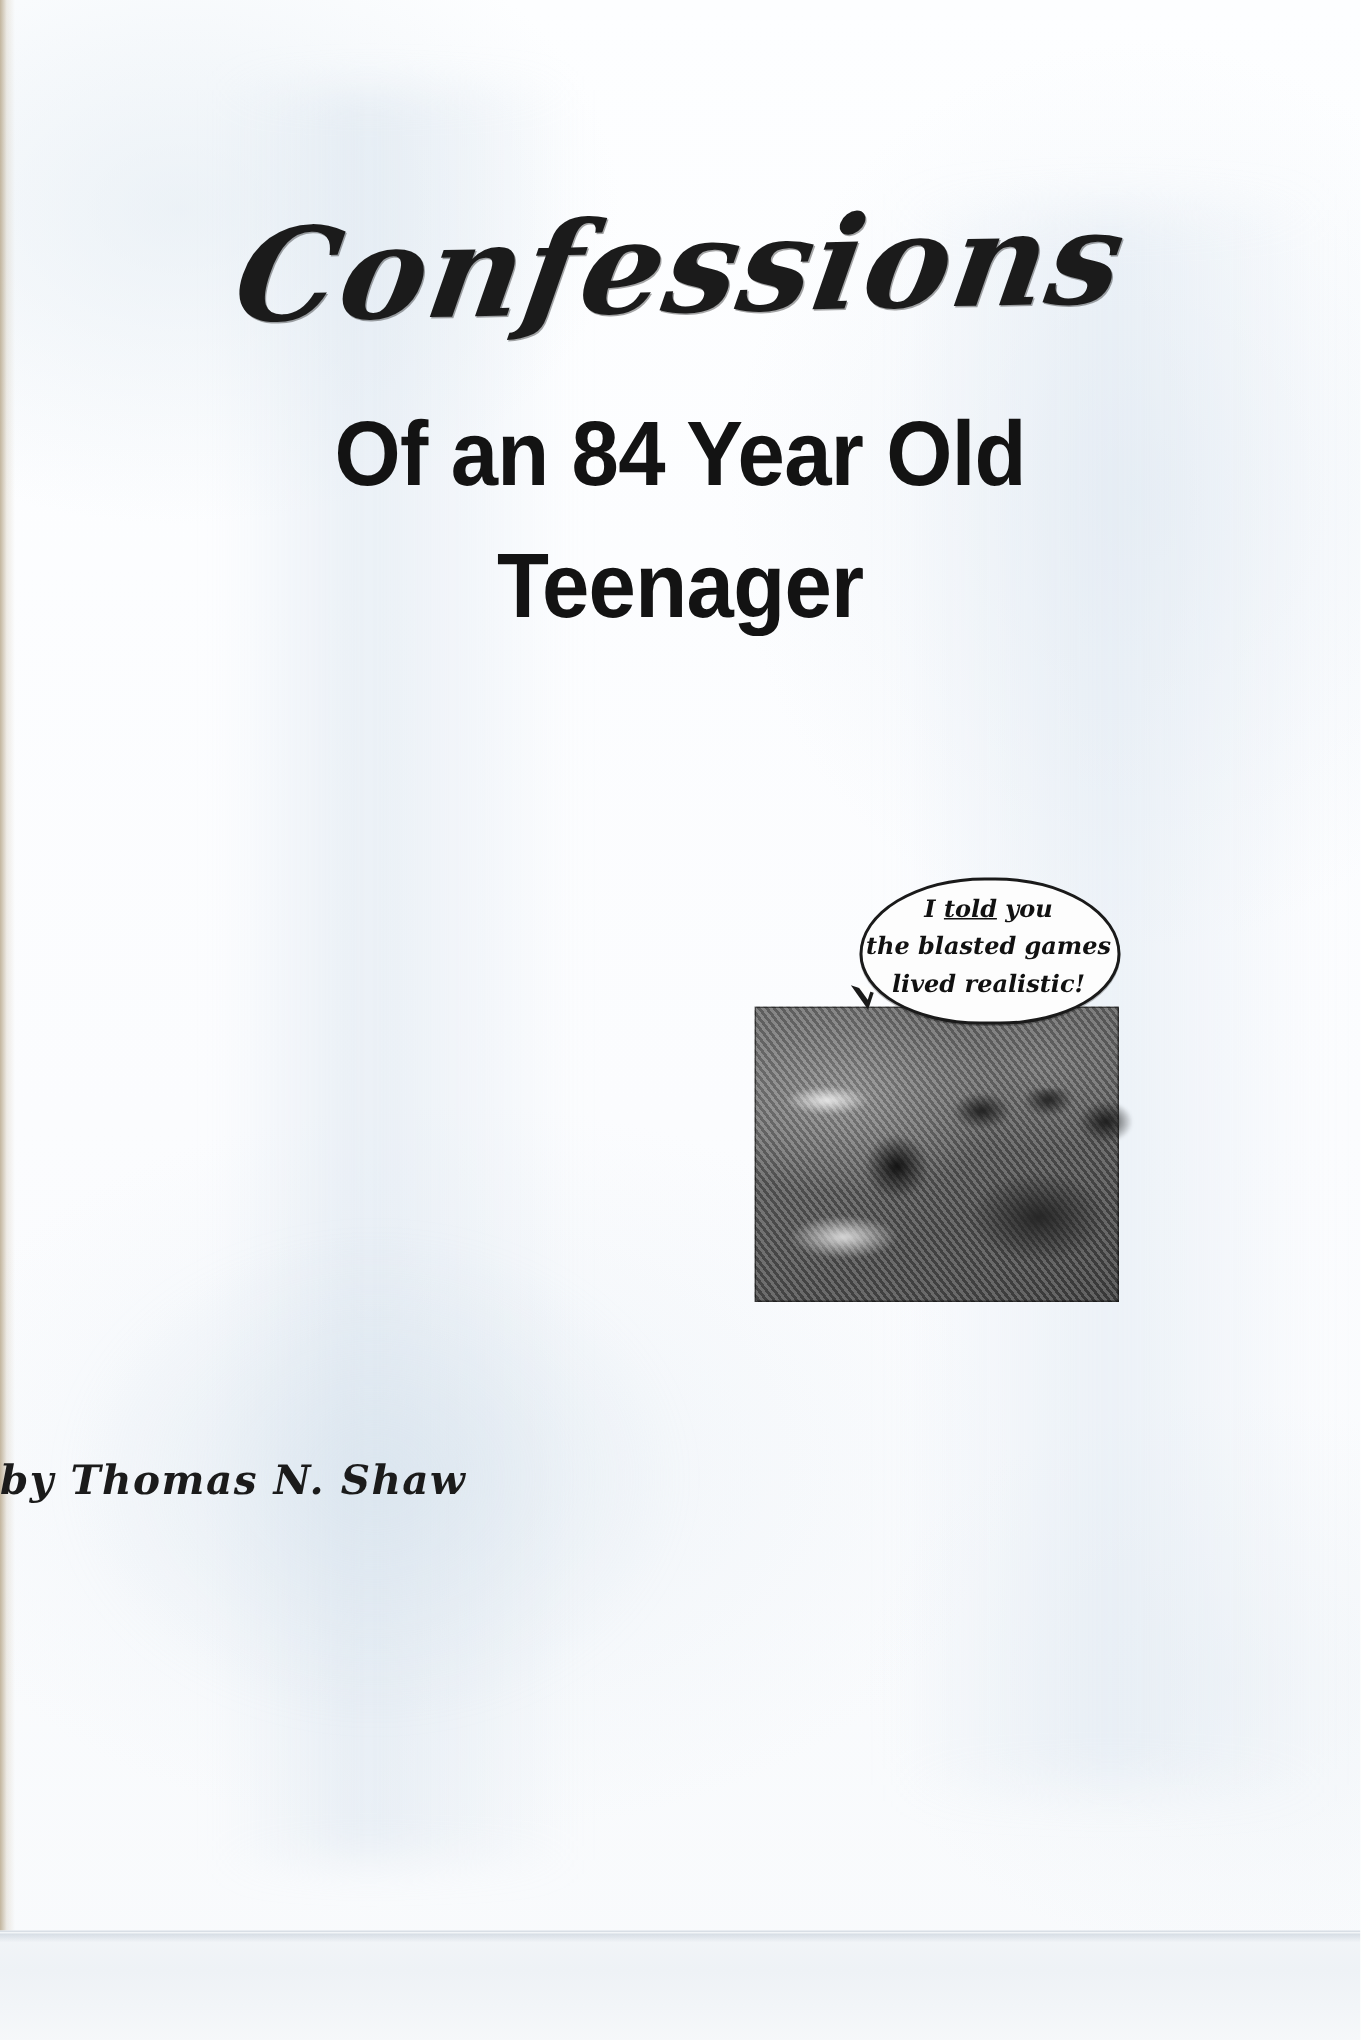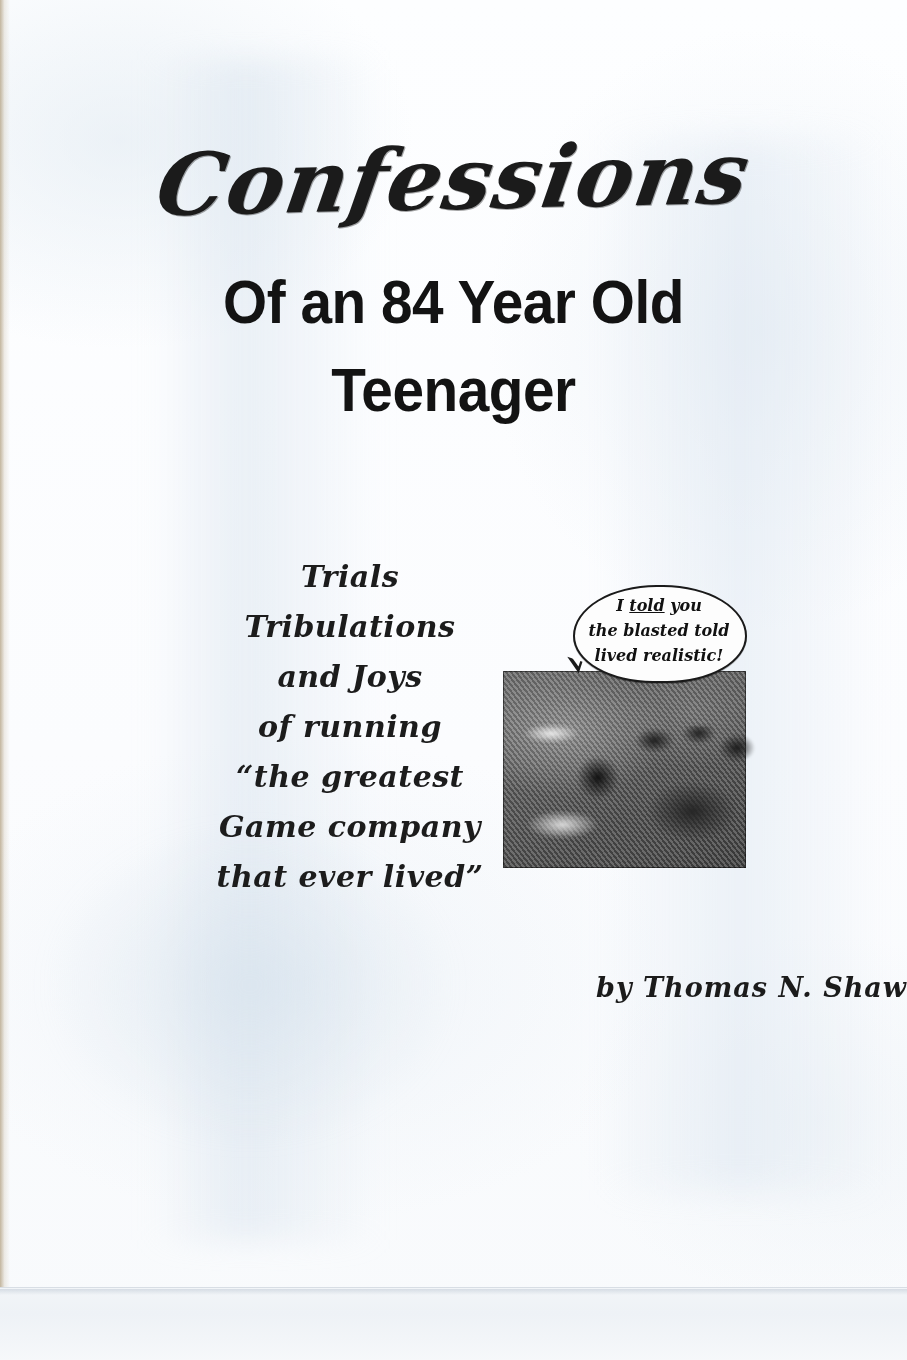--- a/index.html
+++ b/index.html
@@ -198,21 +198,21 @@
     border-top: 8px solid #fdfdfd;
     transform: rotate(18deg);
     z-index: 4;
   }
 
   
   .byline {
     position: absolute;
     left: 0; right: 0;
     top: 972px;
-    text-align: right;
+    text-align: left;
     font-family: "DejaVu Serif", serif;
     font-style: italic;
     font-weight: 700;
     font-size: 27px;
     letter-spacing: 1px;
     color: #1b1b1b;
   }
 </style>
 </head>
 <body>
@@ -224,38 +224,29 @@
   <div class="smudge s3"></div>
   <div class="smudge s4"></div>
 
   <div class="title-script">Confessions</div>
 
   <div class="title-bold">
     <span class="l1">Of an 84 Year Old</span>
     <span class="l2">Teenager</span>
   </div>
 
-  <div class="subtitle">
-    <div>Trials</div>
-    <div>Tribulations</div>
-    <div>and Joys</div>
-    <div>of running</div>
-    <div>“the greatest</div>
-    <div>Game company</div>
-    <div>that ever lived”</div>
-  </div>
 
   <div class="cartoon">
     <div class="panel"></div>
     <div class="bubble"></div>
     <div class="tail"></div>
     <div class="tail-in"></div>
     <div class="bubble-text">
       <div><span>I </span><span class="u">told</span><span> you</span></div>
-      <div>the blasted told</div>
+      <div>the blasted games</div>
       <div>lived realistic!</div>
     </div>
   </div>
 
   <div class="byline">by Thomas N. Shaw</div>
 
   <div class="bottom-edge"></div>
 </div>
 
 </body></html>

